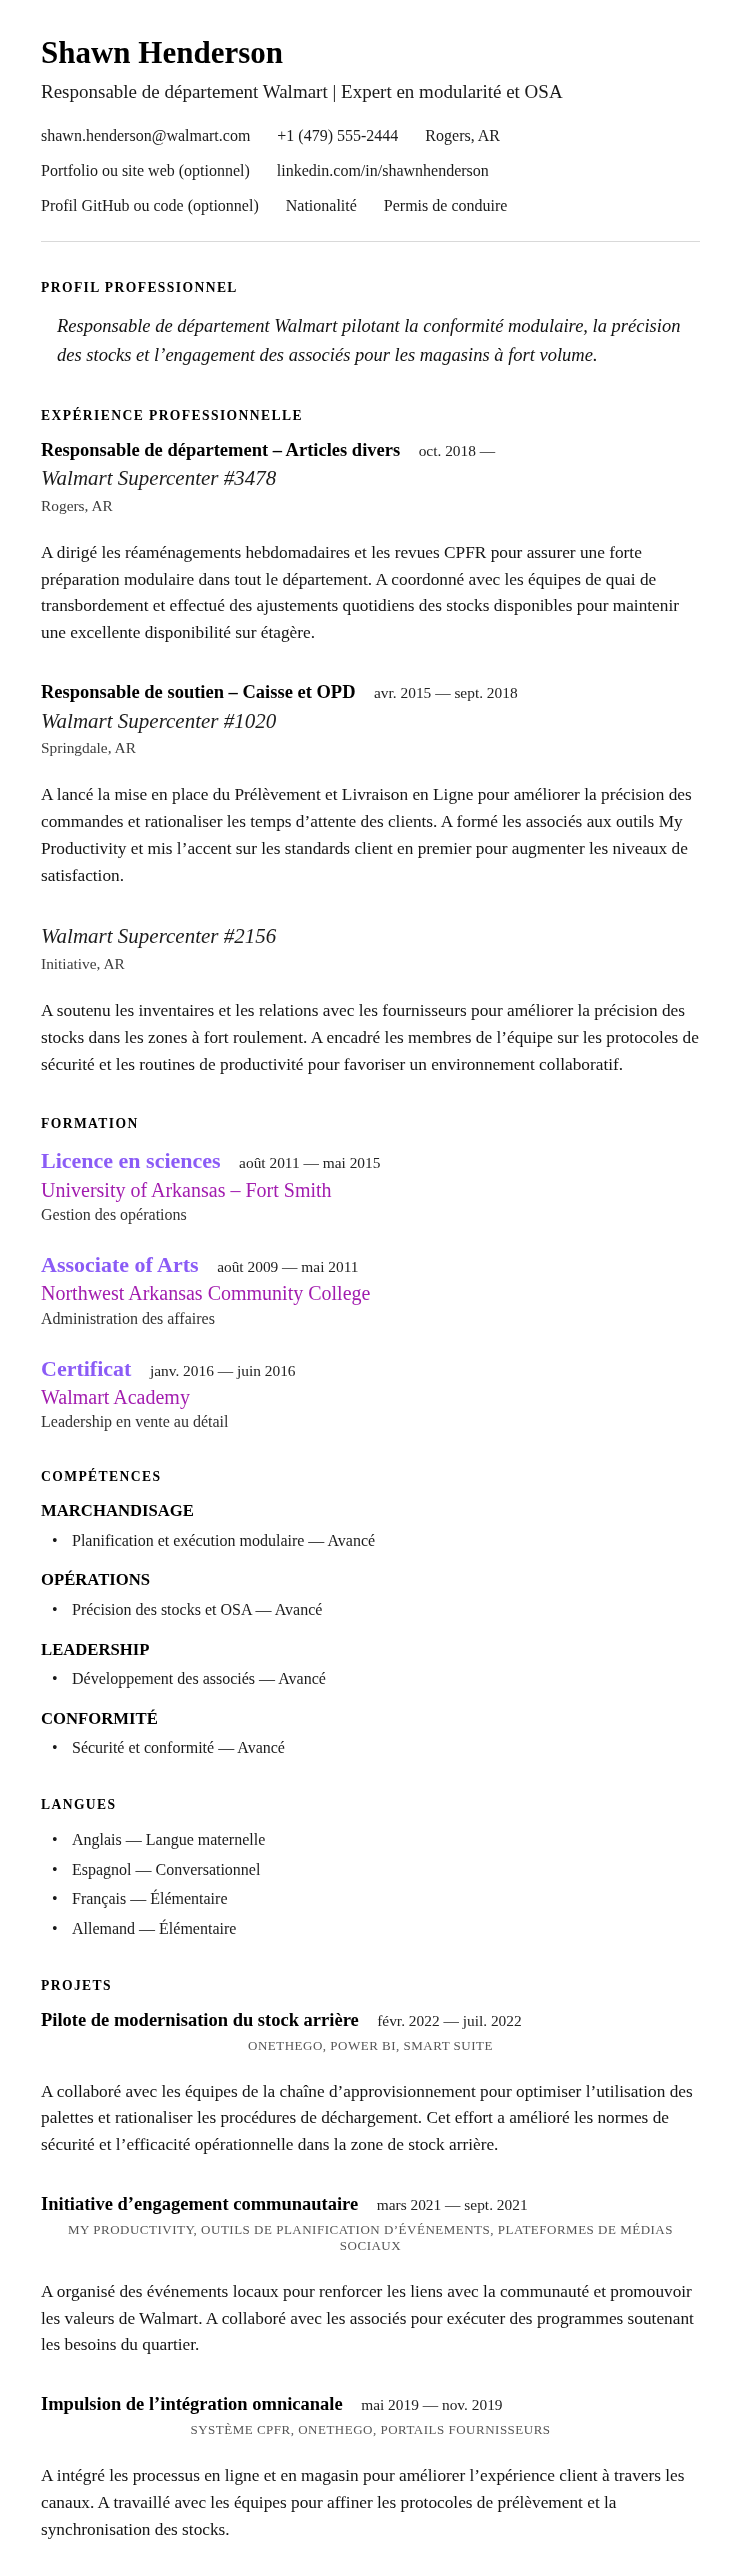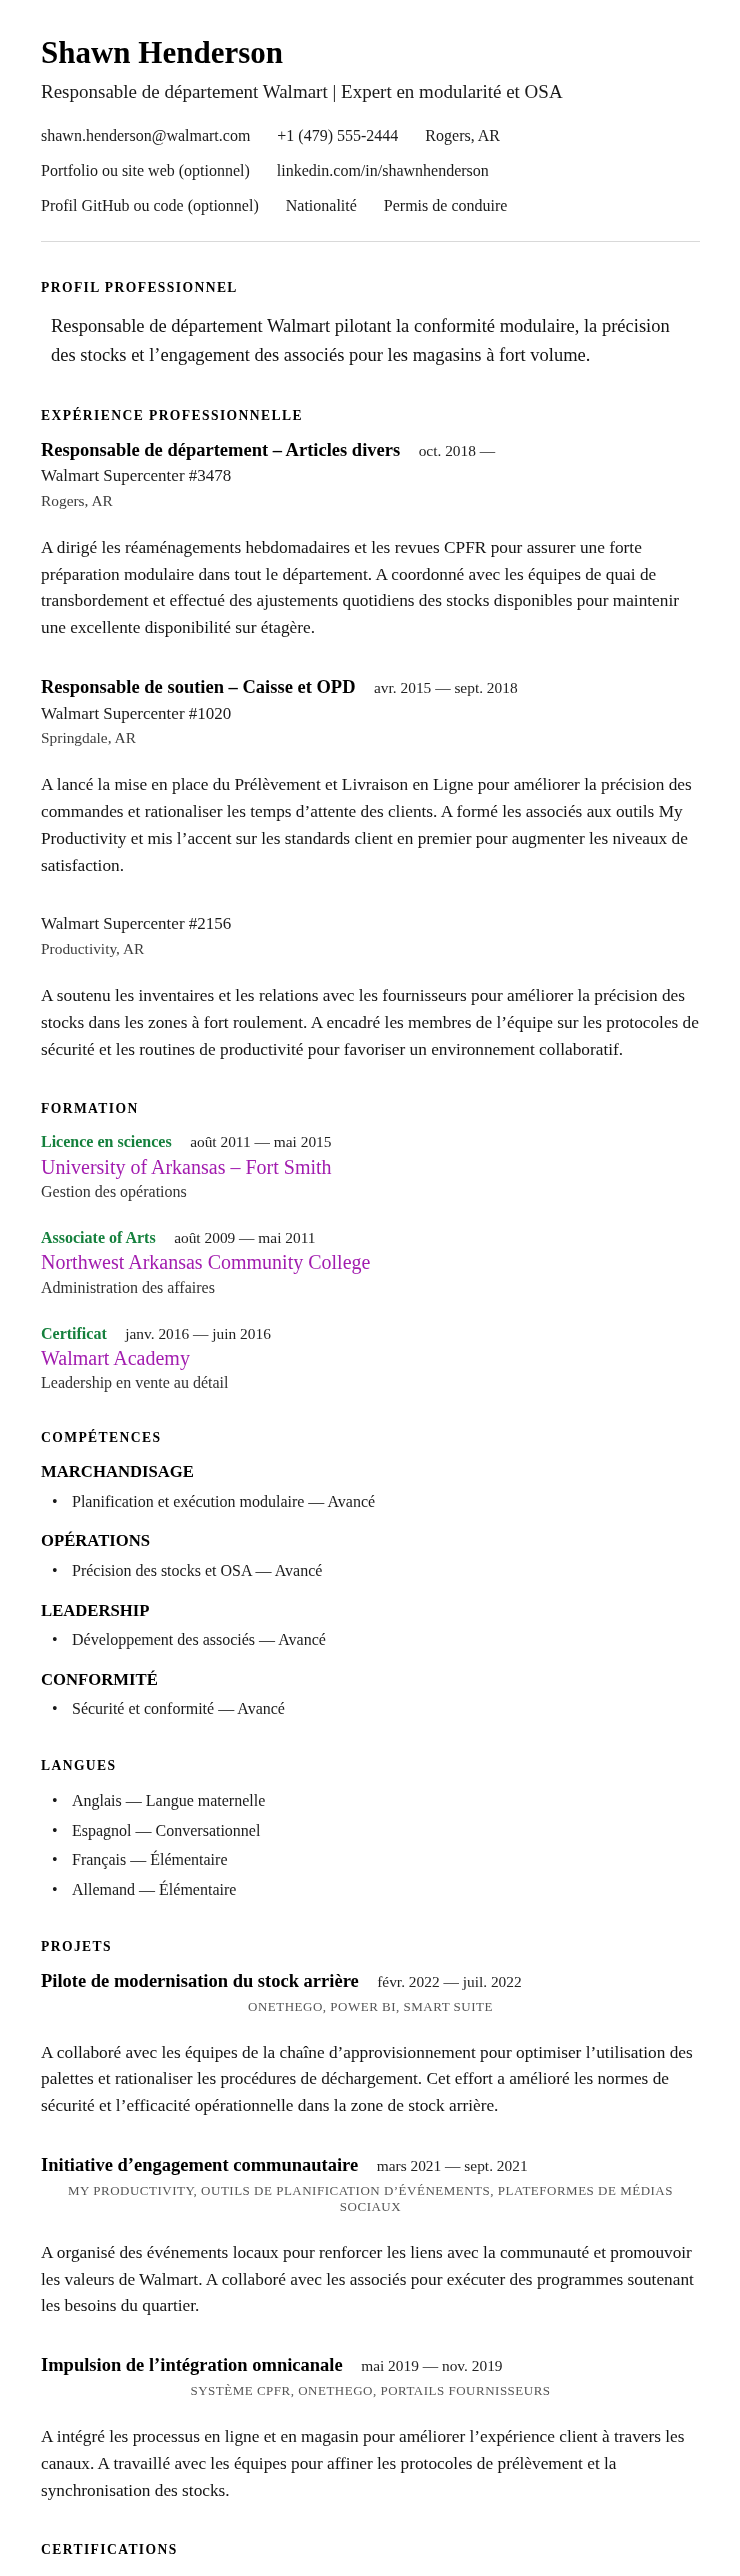--- a/index.html
+++ b/index.html
@@ -51,22 +51,23 @@
   .section-heading {
     font-size: 13.6px;
     font-weight: 700;
     letter-spacing: 1.4px;
     margin: 0 0 16px 0;
     color: #000000;
   }
   .lead {
     font-size: 18.5px;
     line-height: 1.55;
-    margin: 10px;
+    margin: 16px;
     color: #111111;
+    font-style: italic;
   }
   
   .item { margin-bottom: 35px; }
   .item:last-child { margin-bottom: 0; }
   .item-row {
     display: flex;
     justify-content: flex-start;
     align-items: baseline;
     gap: 18.5px;
   }
@@ -76,23 +77,24 @@
     margin: 0;
     color: #000000;
   }
   .dates {
     font-size: 15.4px;
     color: #222222;
     white-space: nowrap;
     flex: 0 0 auto;
   }
   .company {
-    font-size: 17px;
+    font-size: 21px;
     margin-top: 5.6px;
     color: #1c1c1c;
+    font-style: italic;
   }
   .location {
     font-size: 15.4px;
     margin-top: 5.6px;
     color: #3d3d3d;
   }
   .desc {
     font-size: 17.3px;
     line-height: 1.55;
     margin: 25px 0 0 0;
@@ -101,21 +103,21 @@
   .tools {
     font-size: 13px;
     letter-spacing: 0.5px;
     color: #555555;
     margin-top: 6.8px;
     text-align: center;
   }
   
   .edu { margin-bottom: 28px; }
   .edu:last-child { margin-bottom: 0; }
-  .degree { font-size: 16px; font-weight: 700; margin: 0; color: #15803d; }
+  .degree { font-size: 22px; font-weight: 700; margin: 0; color: #8b5cf6; }
   .school { font-size: 20px; margin-top: 4.3px; color: #a21caf; }
   .field  { font-size: 16px; margin-top: 4.3px; color: #333333; }
   
   .skill-group { margin-bottom: 18.5px; }
   .skill-group:last-child { margin-bottom: 0; }
   .group-name {
     font-size: 16.7px;
     font-weight: 700;
     margin: 0 0 8.6px 0;
     color: #000000;
@@ -192,21 +194,21 @@
         <h3 class="item-title">Responsable de soutien – Caisse et OPD</h3>
         <span class="dates">avr. 2015 — sept. 2018</span>
       </div>
       <div class="company">Walmart Supercenter #1020</div>
       <div class="location">Springdale, AR</div>
       <p class="desc">A lancé la mise en place du Prélèvement et Livraison en Ligne pour améliorer la précision des commandes et rationaliser les temps d’attente des clients. A formé les associés aux outils My Productivity et mis l’accent sur les standards client en premier pour augmenter les niveaux de satisfaction.</p>
     </article>
 
     <article class="item">
       <div class="company">Walmart Supercenter #2156</div>
-      <div class="location">Productivity, AR</div>
+      <div class="location">Initiative, AR</div>
       <p class="desc">A soutenu les inventaires et les relations avec les fournisseurs pour améliorer la précision des stocks dans les zones à fort roulement. A encadré les membres de l’équipe sur les protocoles de sécurité et les routines de productivité pour favoriser un environnement collaboratif.</p>
     </article>
   </section>
 
   <section>
     <h2 class="section-heading">FORMATION</h2>
 
     <article class="edu">
       <div class="item-row">
         <h3 class="degree">Licence en sciences</h3>

